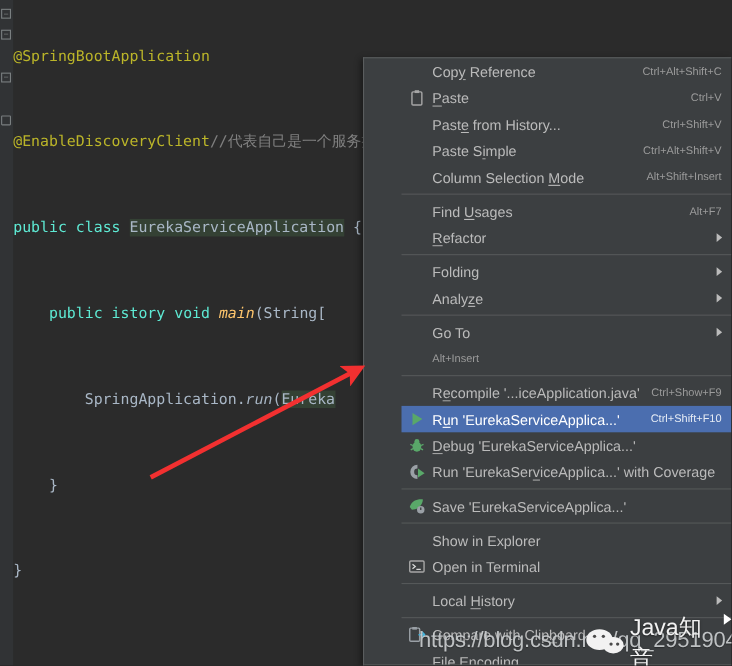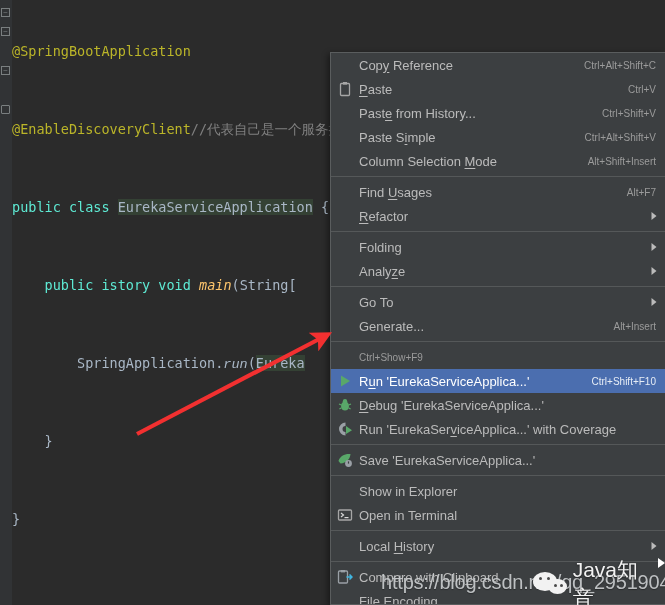--- a/index.html
+++ b/index.html
@@ -36,20 +36,21 @@
 
   
   #arrow{position:absolute;left:0;top:0;width:665px;height:605px;pointer-events:none;}
 
   
   #ctxmenu{
     position:absolute;left:330px;top:52px;width:335px;height:553px;
     background:#3c3f41;border:1px solid #5a5d5e;border-right:none;
     box-sizing:border-box;overflow:hidden;
     box-shadow:-2px 2px 6px rgba(0,0,0,.45);
+    padding-left:34px;
   }
   .mrow{
     position:relative;height:24px;display:flex;align-items:center;
     font-size:13px;color:#bbbbbb;box-sizing:border-box;
   }
   .mrow.sel{background:#4b6eaf;color:#ffffff;}
   .mico{
     width:28px;min-width:28px;height:24px;
     display:flex;align-items:center;justify-content:center;
   }
@@ -194,26 +195,26 @@
       <span class="mico"></span>
       <span class="mlabel">Go To</span>
       <span class="marrow">
         <svg width="8" height="10" viewBox="0 0 8 10">
           <path d="M1.5 1 L6.5 5 L1.5 9 Z" fill="#bbbbbb"></path>
         </svg>
       </span>
     </div>
     <div class="mrow">
       <span class="mico"></span>
-      <span class="mlabel">Generate...</span>
       <span class="mshort">Alt+Insert</span>
     </div>
     <div class="sep"></div>
     <div class="mrow">
       <span class="mico"></span>
+      <span class="mlabel">R<u>e</u>compile '...iceApplication.java'</span>
       <span class="mshort">Ctrl+Show+F9</span>
     </div>
     <div class="mrow sel">
       <span class="mico">
         <svg width="16" height="16" viewBox="0 0 16 16" class="icn">
           <path d="M4 2.5 L13 8 L4 13.5 Z" fill="#59a869"></path>
         </svg>
       </span>
       <span class="mlabel">R<u>u</u>n 'EurekaServiceApplica...'</span>
       <span class="mshort">Ctrl+Shift+F10</span>

